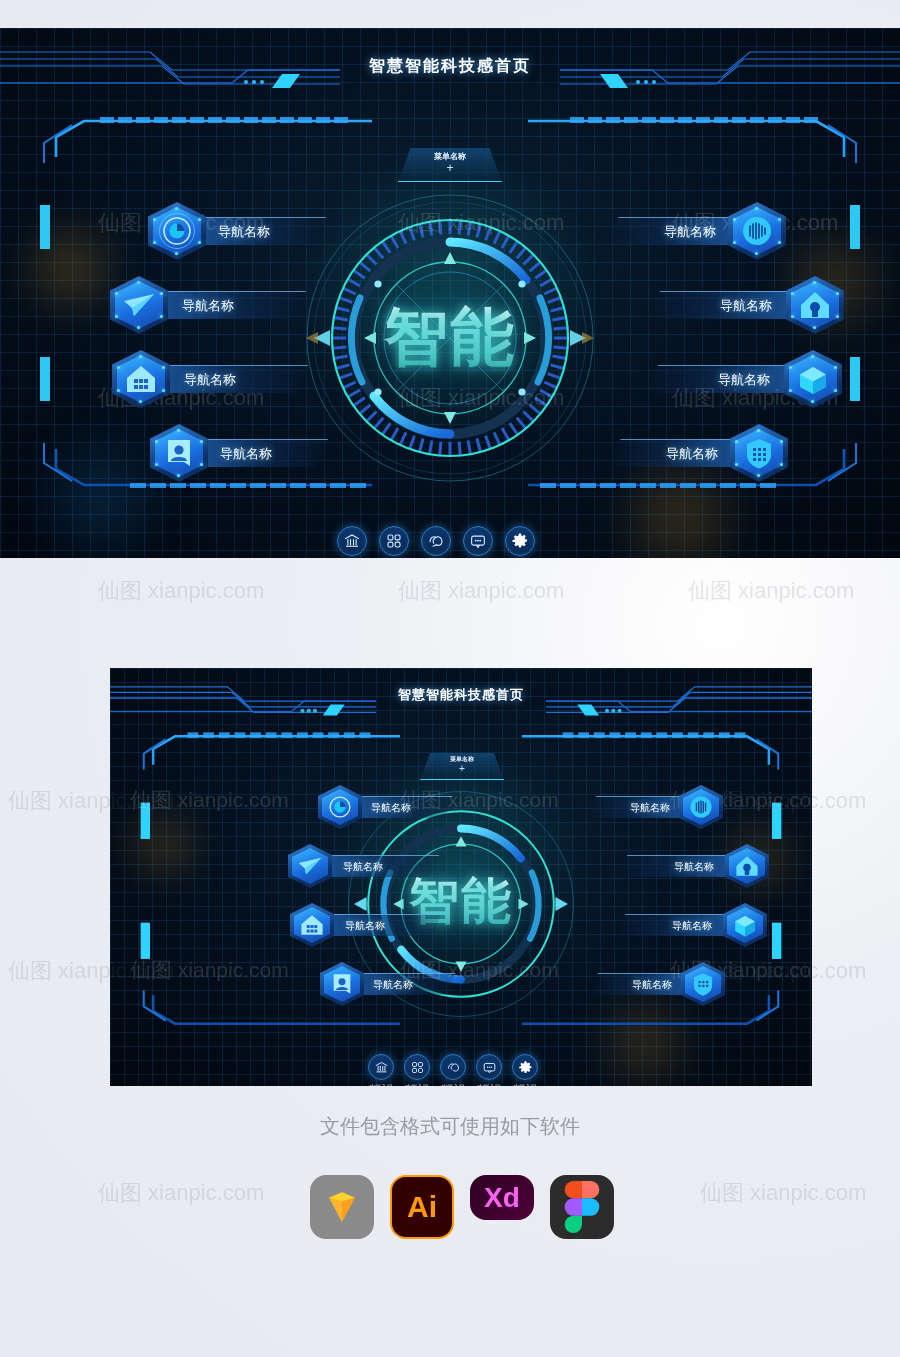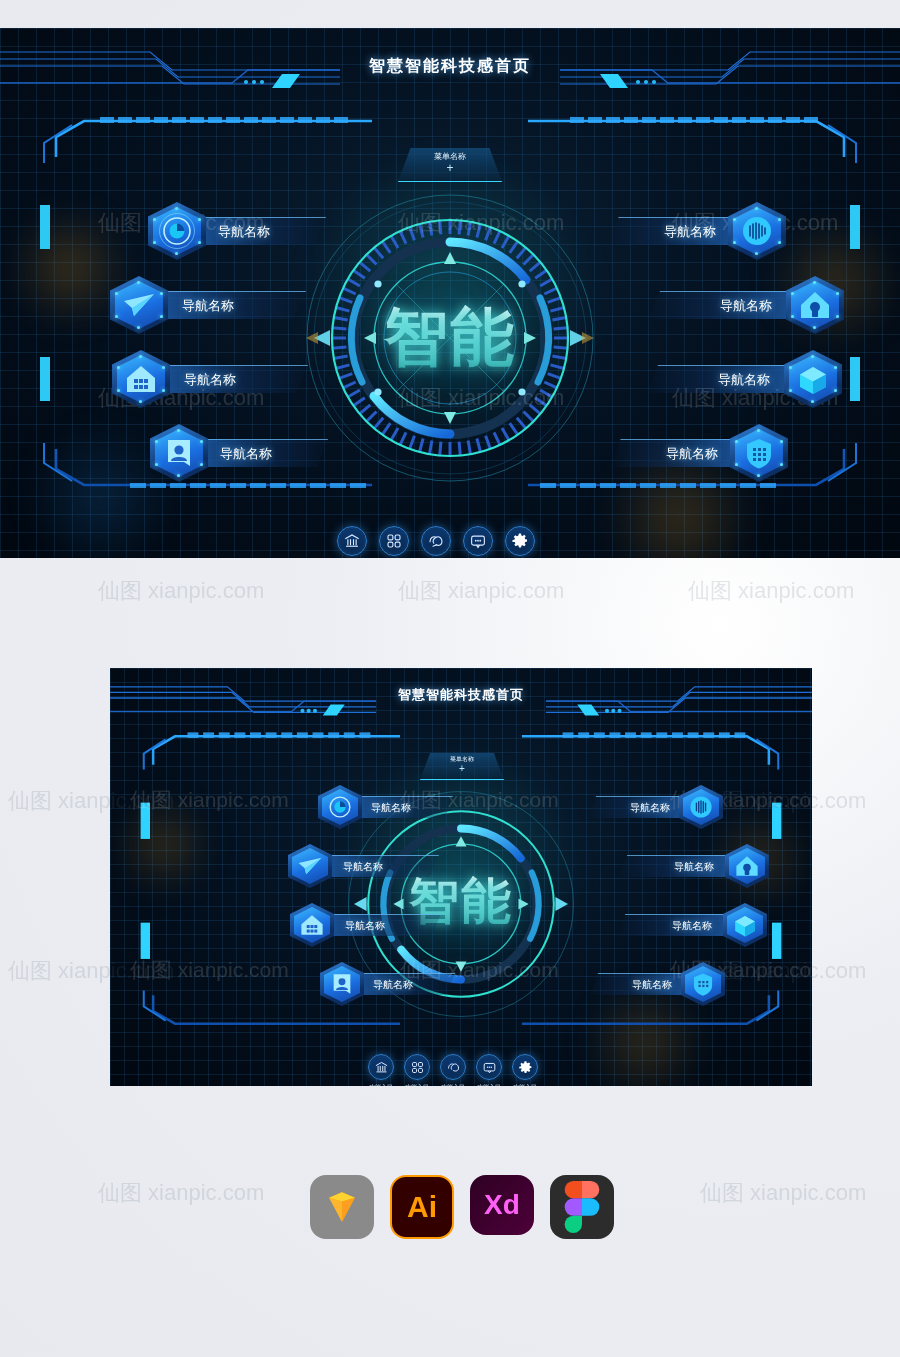--- a/index.html
+++ b/index.html
@@ -53,21 +53,21 @@
     -webkit-background-clip: text; background-clip: text;
     -webkit-text-fill-color: transparent;
   }
   
   .menu-tab {
     position: absolute; text-align: center; color: #eaf6ff;
     background: linear-gradient(180deg, rgba(20,80,130,.75), rgba(10,40,70,.35));
     clip-path: polygon(12% 0, 88% 0, 100% 100%, 0% 100%);
     border-bottom: 1px solid #37d7ff;
   }
-  .menu-tab .t1 { display:block; font-weight:400; }
+  .menu-tab .t1 { display:block; font-weight:700; }
   .menu-tab .t2 { display:block; color:#bfe9ff; }
   
   .nav { position: absolute; display: flex; align-items: center; }
   .hexwrap { position: relative; flex: 0 0 auto; }
   .hex {
     position: absolute; inset: 0;
     clip-path: polygon(50% 0%, 100% 25%, 100% 75%, 50% 100%, 0% 75%, 0% 25%);
   }
   .hex-outer { background: linear-gradient(160deg,#2f7ed8,#0c2e63 70%); }
   .hex-inner {
@@ -945,34 +945,35 @@
     </div>
 
     <div class="wm" style="left:20px; top:118px; font-size:21px;">仙图 xianpic.com</div>
     <div class="wm" style="left:290px; top:118px; font-size:21px;">仙图 xianpic.com</div>
     <div class="wm" style="left:560px; top:118px; font-size:21px;">仙图 xianpic.com</div>
     <div class="wm" style="left:20px; top:288px; font-size:21px;">仙图 xianpic.com</div>
     <div class="wm" style="left:290px; top:288px; font-size:21px;">仙图 xianpic.com</div>
     <div class="wm" style="left:560px; top:288px; font-size:21px;">仙图 xianpic.com</div>
   </div>
 
+  <div class="caption" style="top:1113px; font-size:20px;">文件包含格式可使用如下软件</div>
 
   <div class="apps" style="left:0; right:0; top:1175px; gap:16px;padding-left:24px;">
     <div class="app" style="width:64px;height:64px;background:#8a8a8a;">
       <svg width="44" height="44" viewBox="0 0 48 48">
         <path d="M24 8 L38 14 L24 40 L10 14 Z" fill="#f7b500"></path>
         <path d="M24 8 L38 14 L24 18 L10 14 Z" fill="#fdd231"></path>
         <path d="M24 18 L38 14 L24 40 Z" fill="#fc9e1e"></path>
         <path d="M24 18 L10 14 L24 40 Z" fill="#fdb42e"></path>
       </svg>
     </div>
     <div class="app" style="width:64px;height:64px;background:#330000;border:2px solid #ff9a00;">
       <span class="app-txt" style="color:#ff9a00; font-size:30px;">Ai</span>
     </div>
-    <div class="app" style="width:64px;height:60px;background:linear-gradient(135deg,#2e0023,#4d0139);justify-content:center;">
+    <div class="app" style="width:64px;height:45px;background:linear-gradient(135deg,#2e0023,#4d0139);justify-content:center;">
       <span class="app-txt" style="color:#ff61f6; font-size:28px;">Xd</span>
     </div>
     <div class="app" style="width:64px;height:64px;background:#2c2c2c;">
       <svg width="36" height="52" viewBox="0 0 36 54">
         <path d="M9 0 H18 V18 H9 A9 9 0 0 1 9 0 Z" fill="#f24e1e"></path>
         <path d="M18 0 H27 A9 9 0 0 1 27 18 H18 Z" fill="#ff7262"></path>
         <path d="M9 18 H18 V36 H9 A9 9 0 0 1 9 18 Z" fill="#a259ff"></path>
         <path d="M18 18 H27 A9 9 0 0 1 27 36 H18 Z" fill="#1abcfe"></path>
         <path d="M9 36 H18 V45 A9 9 0 1 1 9 36 Z" fill="#0acf83"></path>
       </svg>

